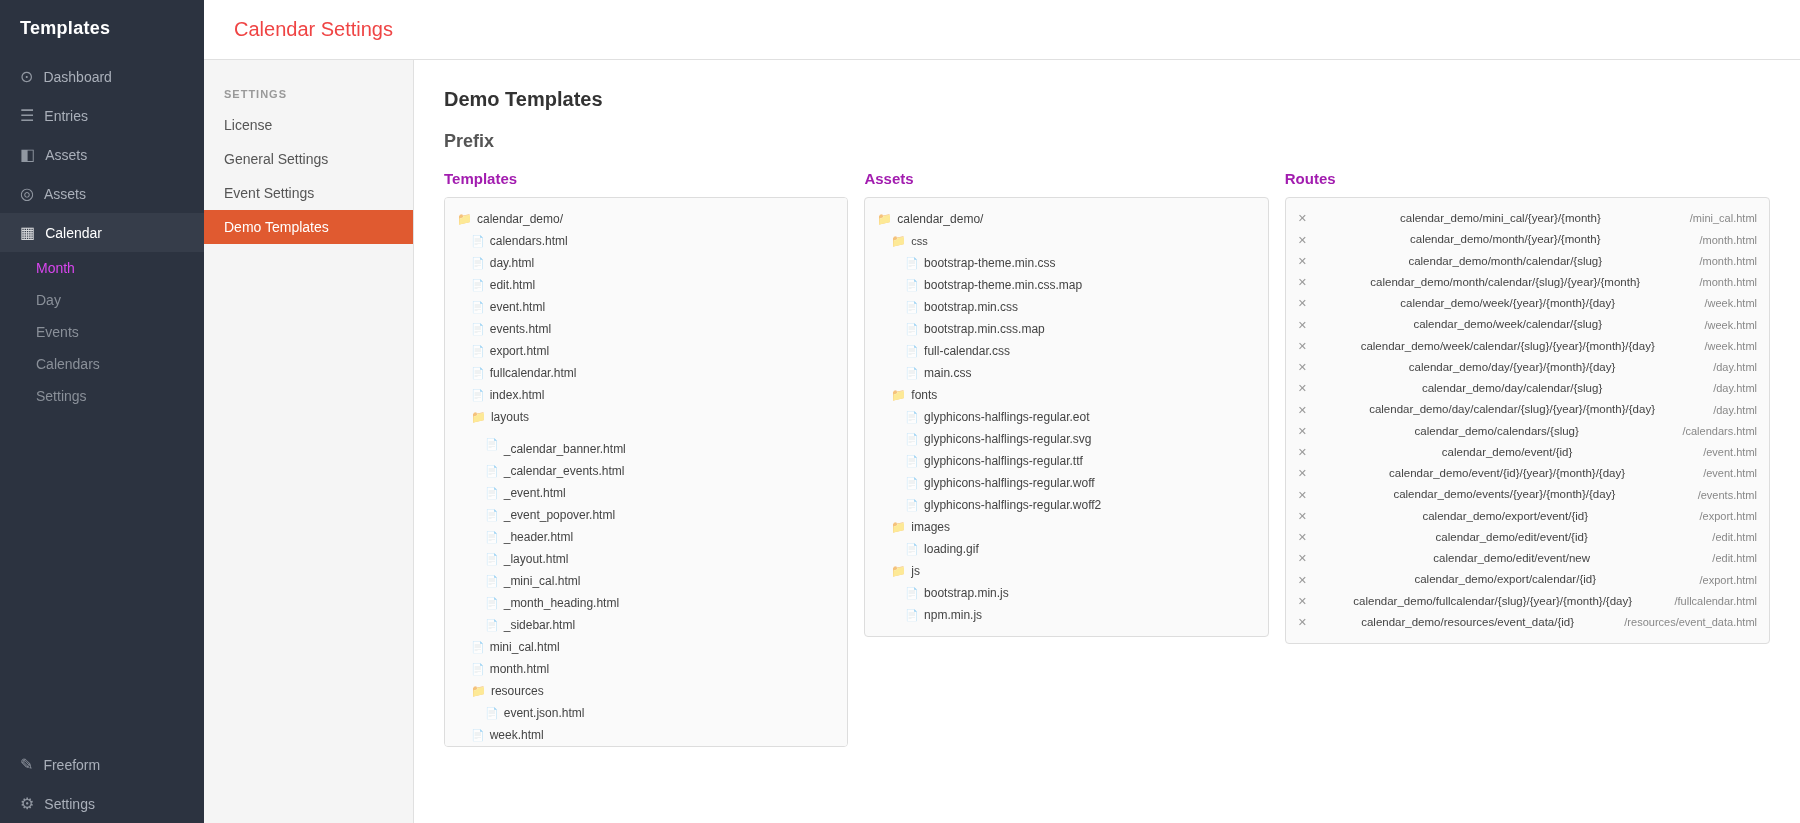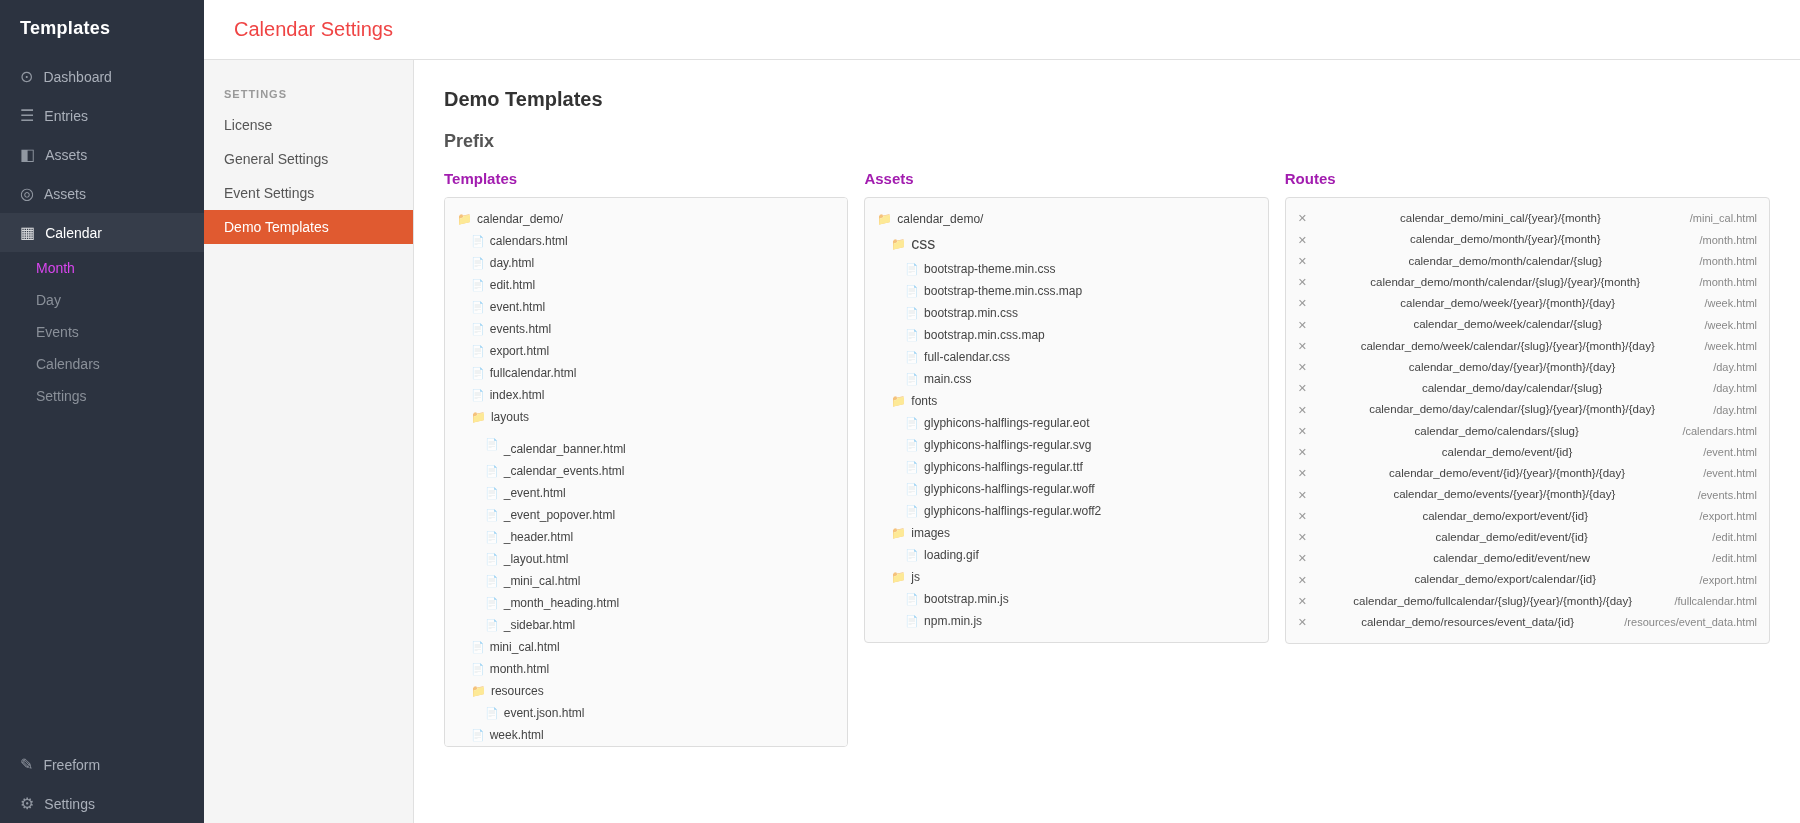--- a/index.html
+++ b/index.html
@@ -366,21 +366,21 @@
 
         <div class="col">
           <div class="col-title">Assets</div>
           <div class="file-tree" id="assets-tree">
               <div class="tree-item indent-0">
                 <span class="tree-icon" style="font-size: 12px;">📁</span>
                 <span style="font-size: 12px;">calendar_demo/</span>
               </div>
               <div class="tree-item indent-1">
                 <span class="tree-icon" style="font-size: 12px;">📁</span>
-                <span style="font-size: 16px;">css</span>
+                <span style="font-size: 11px;">css</span>
               </div>
               <div class="tree-item indent-2">
                 <span class="tree-icon" style="font-size: 11px;">📄</span>
                 <span style="font-size: 12px; text-align: right;">bootstrap-theme.min.css</span>
               </div>
               <div class="tree-item indent-2">
                 <span class="tree-icon" style="font-size: 11px;">📄</span>
                 <span style="font-size: 12px;">bootstrap-theme.min.css.map</span>
               </div>
               <div class="tree-item indent-2">

